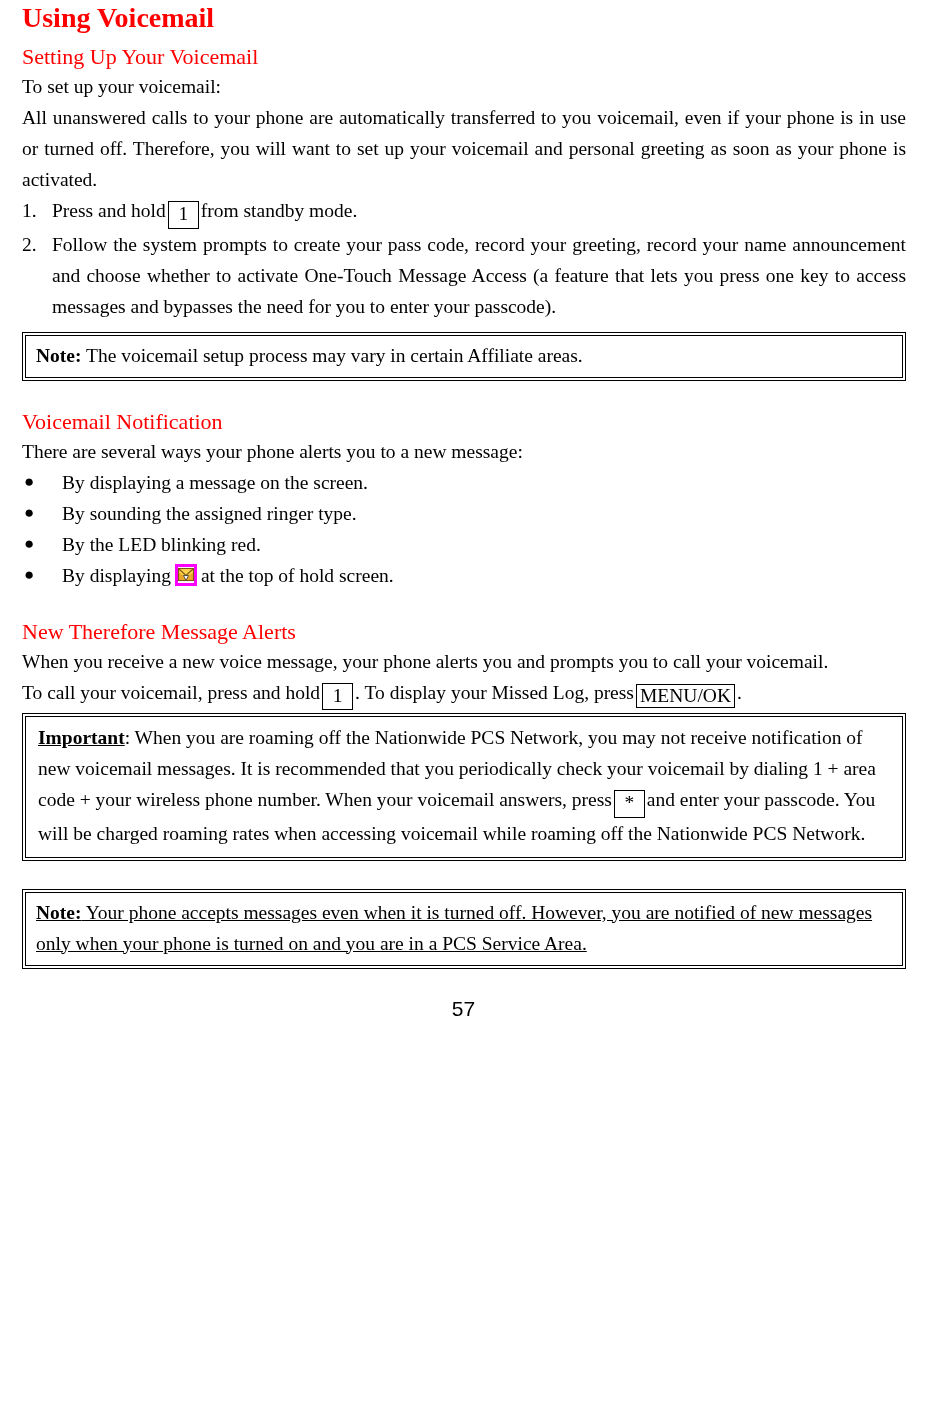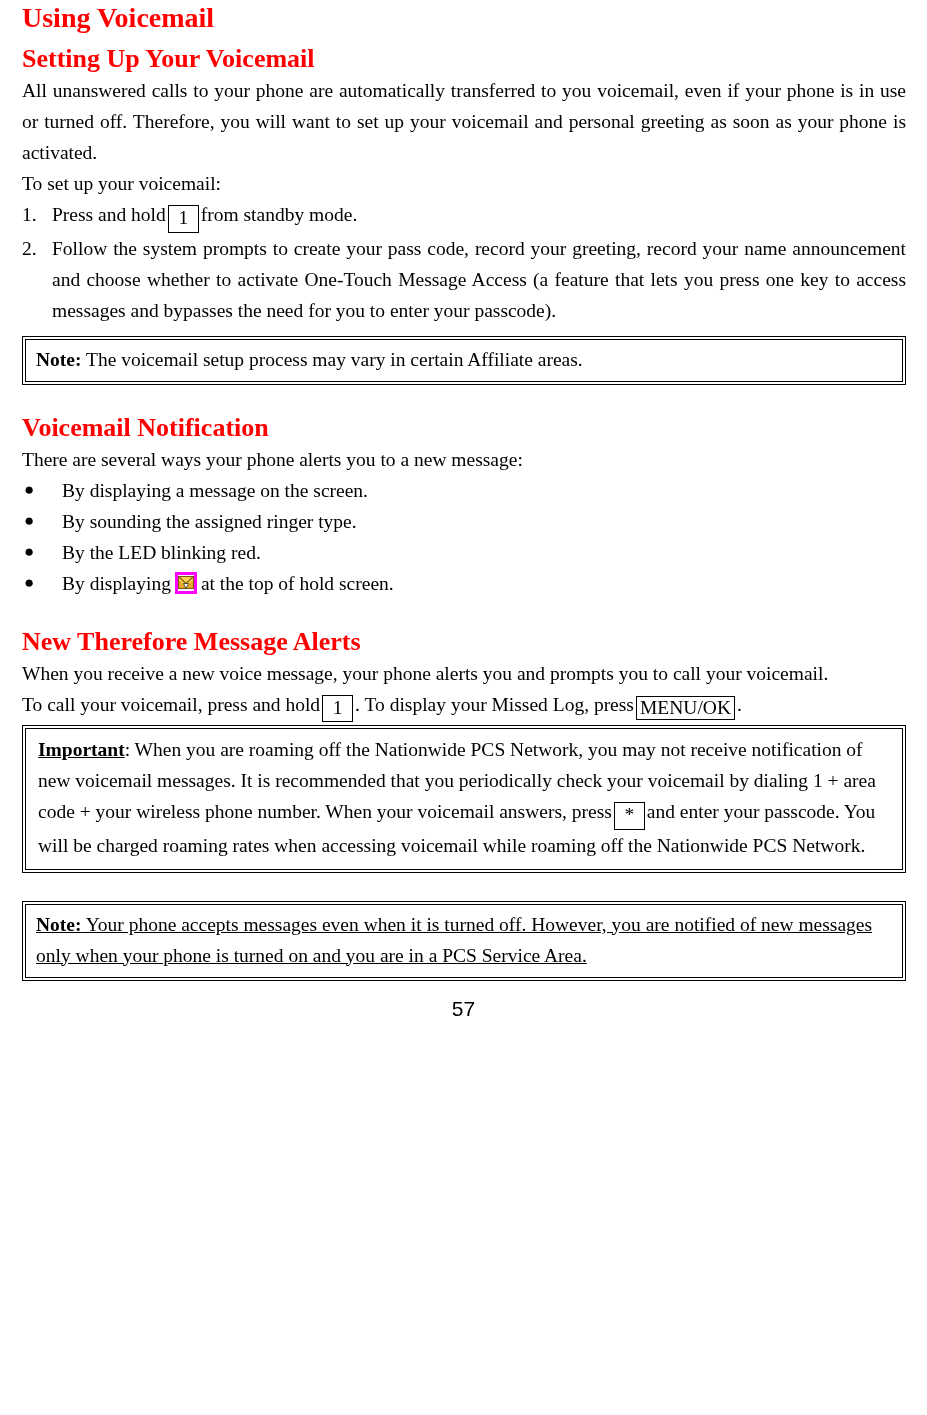--- a/index.html
+++ b/index.html
@@ -38,22 +38,22 @@
     font-size: 28px;
     font-weight: bold;
     line-height: 1.0;
     margin: 0;
     padding: 4px 0 0 0;
     letter-spacing: 0px;
   }
 
   h2.subhead {
     color: #ff0000;
-    font-size: 26px;
-    font-weight: bold;
+    font-size: 22px;
+    font-weight: normal;
     line-height: 1.0;
     margin: 0;
     padding: 14px 0 3px 0;
   }
 
   
   p.body {
     font-size: 19.5px;
     line-height: 31px;
     margin: 0;
@@ -170,23 +170,23 @@
 </head>
 <body>
 
 <div class="page">
   <div class="content">
 
     <h1 class="title">Using Voicemail</h1>
 
     <h2 class="subhead">Setting Up Your Voicemail</h2>
 
+    <p class="body nojust">To set up your voicemail:</p>
+
     <p class="body">All unanswered calls to your phone are automatically transferred to you voicemail, even if your phone is in use or turned off. Therefore, you will want to set up your voicemail and personal greeting as soon as your phone is activated.</p>
-
-    <p class="body nojust">To set up your voicemail:</p>
 
     <ul class="numlist">
       <li>
         <span class="num">1.</span><span>Press and hold</span><span class="key">1</span><span>from standby mode.</span>
       </li>
       <li>
         <span class="num">2.</span><span>Follow the system prompts to create your pass code, record your greeting, record your name announcement and choose whether to activate One-Touch Message Access (a feature that lets you press one key to access messages and bypasses the need for you to enter your passcode).</span>
       </li>
     </ul>
 

